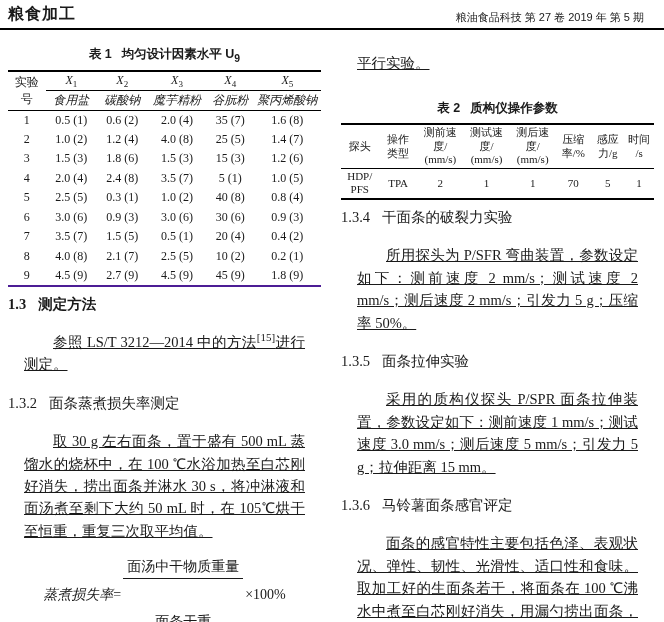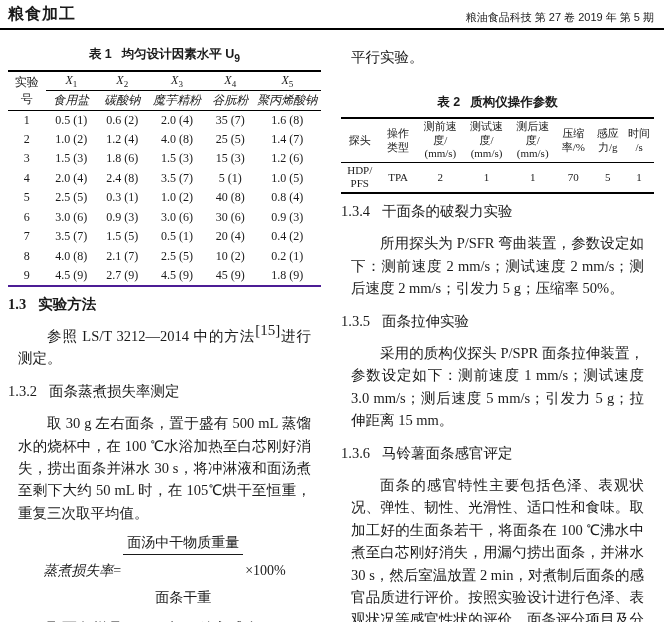--- a/index.html
+++ b/index.html
@@ -4,21 +4,21 @@
 <style>
   * { box-sizing: border-box; }
   html,body { margin:0; padding:0; }
   body {
     width:664px; height:622px; background:#ffffff; color:#1a1a1a;
     font-family:"Liberation Serif", serif; overflow:hidden;
   }
   
   .runhead {
     display:flex; justify-content:space-between; align-items:flex-end;
-    padding:5px 10px 3px 8px; border-bottom:2px solid #000; height:30px;
+    padding:5px 20px 3px 8px; border-bottom:2px solid #000; height:30px;
   }
   .runhead .left  { font-family:"Liberation Sans", sans-serif; font-weight:bold; font-size:16px; letter-spacing:1px; }
   .runhead .right { font-family:"Liberation Sans", sans-serif; font-size:11px; }
   
   .cols { display:flex; gap:20px; padding:6px 10px 0 8px; }
   .col  { width:313px; }
   
   .tcap {
     text-align:center; font-family:"Liberation Sans", sans-serif;
     font-weight:bold; font-size:12.5px; margin:10px 0 6px 0;
@@ -38,25 +38,25 @@
   .t2 th, .t2 td { font-weight:normal; text-align:center; padding:1px 0; vertical-align:middle; line-height:13.5px; }
   .t2 thead th { border-bottom:1px solid #000; }
   .t2 .c0{width:12%} .t2 .c1{width:12.5%} .t2 .c2{width:14.5%} .t2 .c3{width:15%}
   .t2 .c4{width:14.5%} .t2 .c5{width:11.5%} .t2 .c6{width:10.5%} .t2 .c7{width:9.5%}
   .t2 td { height:27px; }
   
   .sec { font-size:14.5px; line-height:22.4px; margin:0; }
   .sec .num { margin-right:12px; }
   .sec.bold { font-weight:bold; }
   p.body {
-    margin:10px; font-size:14.5px; line-height:22.4px;
-    text-align:justify; text-indent:2em;
+    margin:16px; font-size:14.5px; line-height:22.4px;
+    text-align:justify; text-indent:2em;text-decoration:underline;
   }
   p.body.noindent { text-indent:0; }
-  sup.ref { font-size:15px; vertical-align:super; line-height:0; }
+  sup.ref { font-size:11px; vertical-align:super; line-height:0; }
   
   .formula {
     display:flex; justify-content:center; align-items:center;
     font-size:14px; margin:2px 0 4px 0;
   }
   .formula .lhs { font-style:italic; }
   .frac { display:inline-flex; flex-direction:column; text-align:center; margin:0 2px;gap:32px; }
   .frac .fnum { padding:0 4px 2px 4px; border-bottom:1px solid #1a1a1a; }
   .frac .fden { padding-top:2px; }
   .mt6 { margin-top:6px; } .mt26 { margin-top:26px; }
@@ -165,21 +165,21 @@
             <td>4.5 (9)</td>
             <td>2.7 (9)</td>
             <td>4.5 (9)</td>
             <td>45 (9)</td>
             <td>1.8 (9)</td>
           </tr>
         </tbody>
     </table>
 
     <div class="sec bold mt6">
-      <span class="num">1.3</span><span>实验方法</span>
+      <span class="num">1.3</span><span>测定方法</span>
     </div>
     <p class="body"><span>参照 LS/T 3212—2014 中的方法</span><sup class="ref">[15]</sup><span>进行测定。</span></p>
     <div class="sec">
       <span class="num">1.3.2</span><span>面条蒸煮损失率测定</span>
     </div>
     <p class="body">取 30 g 左右面条，置于盛有 500 mL 蒸馏水的烧杯中，在 100 ℃水浴加热至白芯刚好消失，捞出面条并淋水 30 s，将冲淋液和面汤煮至剩下大约 50 mL 时，在 105℃烘干至恒重，重复三次取平均值。</p>
 
     <div class="formula">
       <span class="lhs">蒸煮损失率</span>
         <span>=</span>

